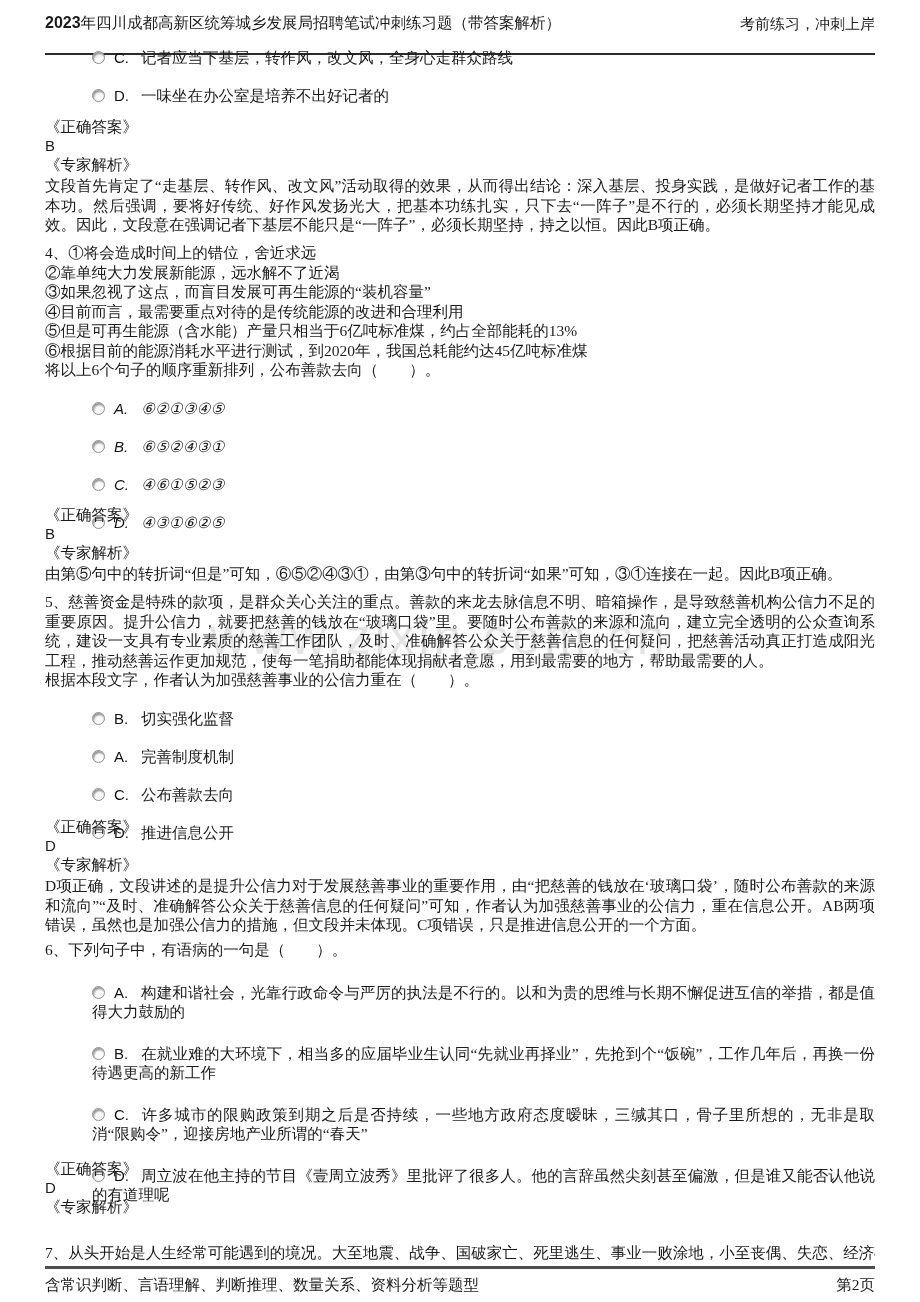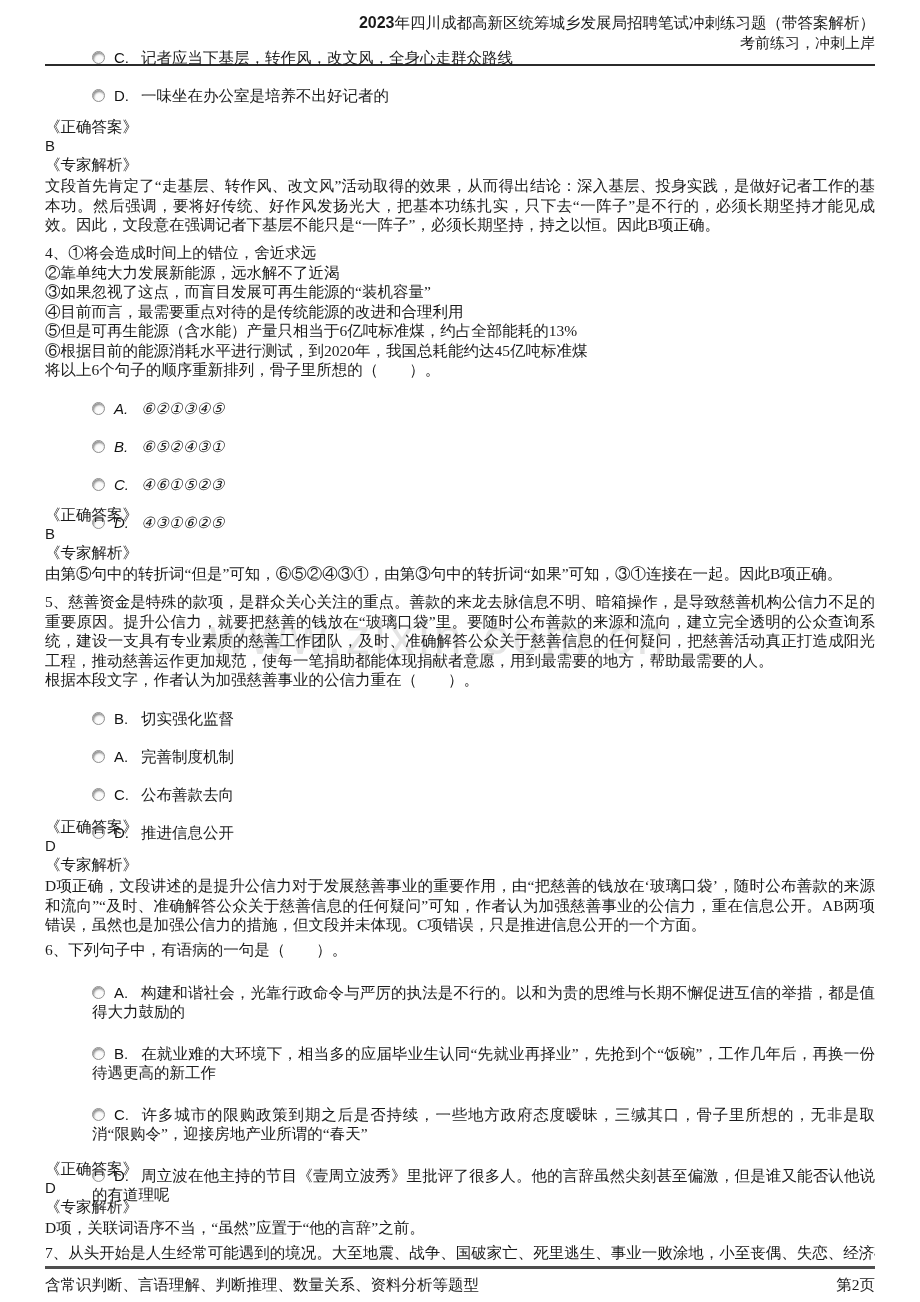--- a/index.html
+++ b/index.html
@@ -2,22 +2,22 @@
 <html><head>
 <meta charset="utf-8">
 <style>
   html,body{margin:0;padding:0;background:#ffffff;}
   .page{
     position:relative;width:920px;height:1302px;background:#ffffff;overflow:hidden;
     font-family:"Liberation Serif","DejaVu Serif",serif;color:#1b1b1b;
   }
   .abs{position:absolute;left:45px;right:45px;z-index:1;}
   
-  .header{top:0;display:flex;align-items:flex-end;
-    padding-top:13px;padding-bottom:11px;border-bottom:2px solid #2b2b2b;flex-direction:column;}
+  .header{top:0;display:flex;justify-content:space-between;align-items:flex-end;
+    padding-top:13px;padding-bottom:19px;border-bottom:2px solid #2b2b2b;}
   .title{font-size:15.5px;white-space:nowrap;}
   .title-year{font-family:"Liberation Sans","DejaVu Sans",sans-serif;font-weight:700;font-size:16px;}
   .slogan{font-size:15px;white-space:nowrap;}
   
   .qline{font-size:15.5px;line-height:19.5px;text-align:justify;}
   .para{font-size:15.5px;line-height:19.5px;text-align:justify;margin:0;}
   
   .opts{margin-left:47px;}
   .opt{margin-top:19px;font-size:15.5px;line-height:19px;text-align:justify;}
   .opt-tall .opt{line-height:19px;margin-top:23px;}
@@ -72,21 +72,21 @@
     <p class="para ans-para">文段首先肯定了“走基层、转作风、改文风”活动取得的效果，从而得出结论：深入基层、投身实践，是做好记者工作的基本功。然后强调，要将好传统、好作风发扬光大，把基本功练扎实，只下去“一阵子”是不行的，必须长期坚持才能见成效。因此，文段意在强调记者下基层不能只是“一阵子”，必须长期坚持，持之以恒。因此B项正确。</p>
   </div>
 
   <div class="abs" style="top:243px;">
     <div class="qline">4、①将会造成时间上的错位，舍近求远</div>
     <div class="qline">②靠单纯大力发展新能源，远水解不了近渴</div>
     <div class="qline">③如果忽视了这点，而盲目发展可再生能源的“装机容量”</div>
     <div class="qline">④目前而言，最需要重点对待的是传统能源的改进和合理利用</div>
     <div class="qline">⑤但是可再生能源（含水能）产量只相当于6亿吨标准煤，约占全部能耗的13%</div>
     <div class="qline">⑥根据目前的能源消耗水平进行测试，到2020年，我国总耗能约达45亿吨标准煤</div>
-    <div class="qline">将以上6个句子的顺序重新排列，骨子里所想的（　　）。</div>
+    <div class="qline">将以上6个句子的顺序重新排列，公布善款去向（　　）。</div>
     <div class="opts mt6">
       <div class="opt">
         <span class="radio"></span><span class="letter">A.</span><span>⑥②①③④⑤</span>
       </div>
       <div class="opt">
         <span class="radio"></span><span class="letter">B.</span><span>⑥⑤②④③①</span>
       </div>
       <div class="opt">
         <span class="radio"></span><span class="letter">C.</span><span>④⑥①⑤②③</span>
       </div>
@@ -144,21 +144,20 @@
       <div class="opt">
         <span class="radio"></span><span class="letter">D.</span><span>周立波在他主持的节目《壹周立波秀》里批评了很多人。他的言辞虽然尖刻甚至偏激，但是谁又能否认他说的有道理呢</span>
       </div>
     </div>
   </div>
 
   <div class="abs" style="top:1159px;">
     <div class="ans-line">《正确答案》</div>
     <div class="ans-letter">D</div>
     <div class="ans-line">《专家解析》</div>
-    <p class="para ans-para">D项，关联词语序不当，“虽然”应置于“他的言辞”之前。</p>
   </div>
 
   <div class="abs" style="top:1243px;">
     <div class="qline" style="white-space:nowrap;overflow:hidden;">7、从头开始是人生经常可能遇到的境况。大至地震、战争、国破家亡、死里逃生、事业一败涂地，小至丧偶、失恋、经济破产、钱财被窃、身</div>
   </div>
 
   <div class="footer">
     <span>含常识判断、言语理解、判断推理、数量关系、资料分析等题型</span>
     <span>第2页</span>
   </div>

